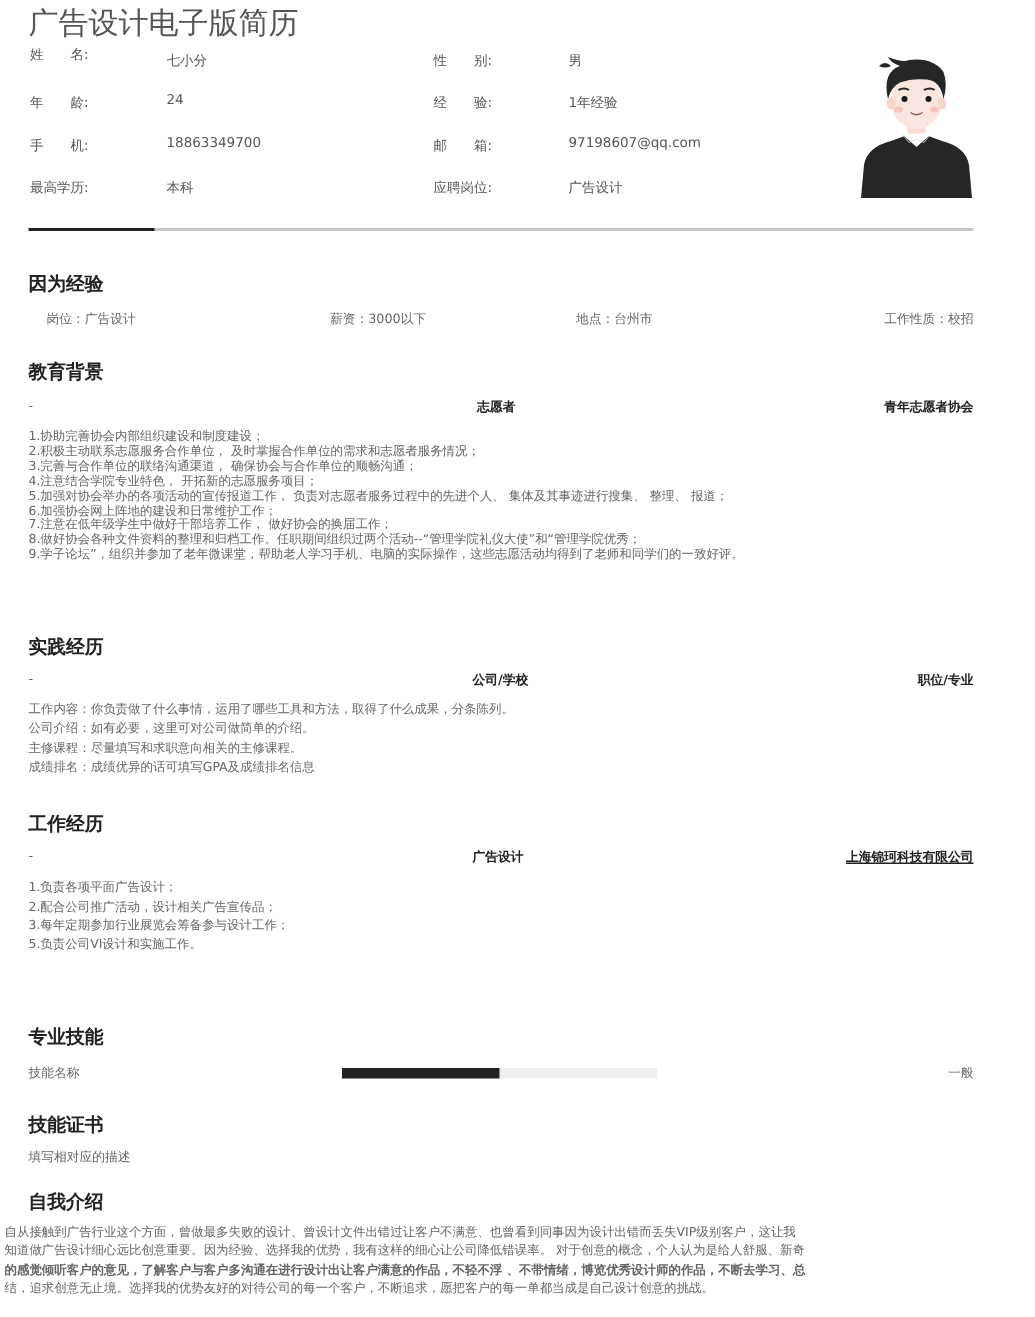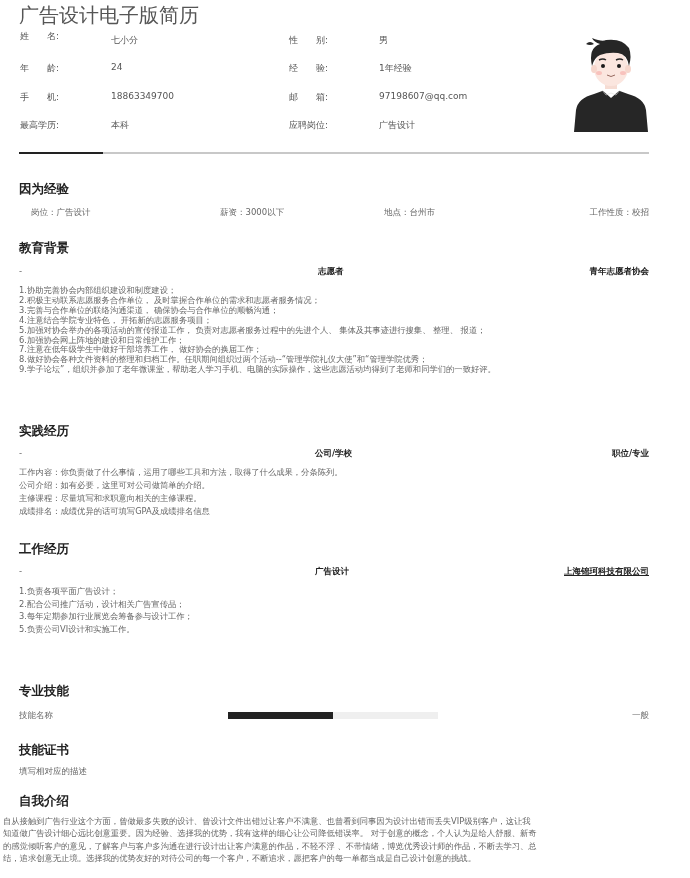--- a/index.html
+++ b/index.html
@@ -151,15 +151,15 @@
 
 <div class="sec-title" style="top:742px;">技能证书</div>
 <div class="row" style="top:766px;font-family:Liberation Serif, serif;">
   <span style="left:0;">填写相对应的描述</span>
 </div>
 
 <div class="sec-title" style="top:793px;">自我介绍</div>
 <div class="para" style="top:815px;">
   <div style="white-space:nowrap;">自从接触到广告行业这个方面，曾做最多失败的设计、曾设计文件出错过让客户不满意、也曾看到同事因为设计出错而丢失VIP级别客户，这让我</div>
   <div style="white-space:nowrap;">知道做广告设计细心远比创意重要。因为经验、选择我的优势，我有这样的细心让公司降低错误率。 对于创意的概念，个人认为是给人舒服、新奇</div>
-  <div style="white-space:nowrap;">的感觉倾听客户的意见，了解客户与客户多沟通在进行设计出让客户满意的作品，不轻不浮 、不带情绪，博览优秀设计师的作品，不断去学习、总</div>
+  <div style="white-space:nowrap;font-weight:bold;">的感觉倾听客户的意见，了解客户与客户多沟通在进行设计出让客户满意的作品，不轻不浮 、不带情绪，博览优秀设计师的作品，不断去学习、总</div>
   <div style="white-space:nowrap;">结，追求创意无止境。选择我的优势友好的对待公司的每一个客户，不断追求，愿把客户的每一单都当成是自己设计创意的挑战。</div>
 </div>
 
 </body></html>

